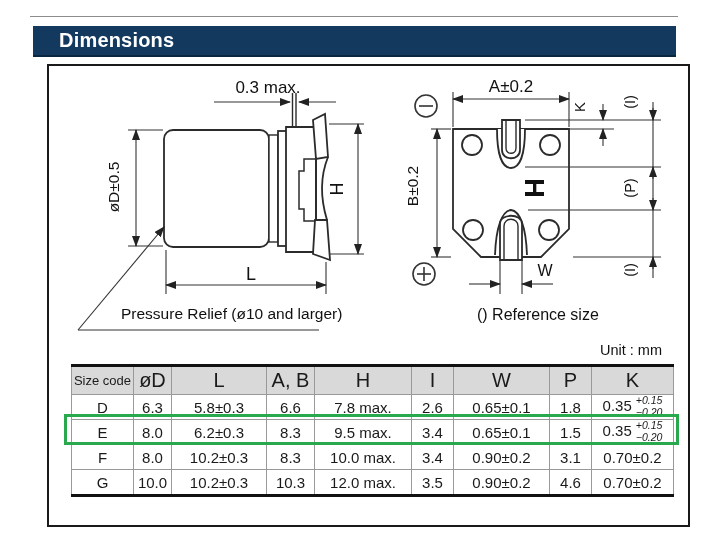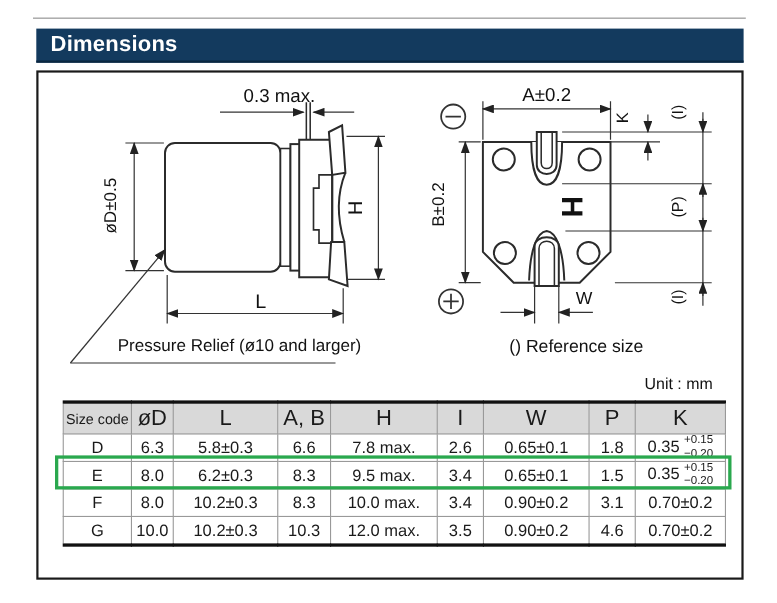--- a/index.html
+++ b/index.html
@@ -8,42 +8,43 @@
     font-family:"Liberation Sans","DejaVu Sans",sans-serif;color:#1a1a1a;overflow:hidden;
   }
   .top-rule{position:absolute;left:30px;top:16px;width:648px;height:1px;background:#8c8c8c;}
   .title-bar{
     position:absolute;left:33px;top:26px;width:643px;height:31px;background:#133a5e;
     border-bottom:2px solid #0a2740;box-sizing:border-box;
   }
   .title-bar span{
     display:block;color:#ffffff;font-size:20px;font-weight:bold;line-height:29px;padding-left:13px;
     letter-spacing:0.2px;
+    margin-left:13px;
   }
   .content-box{
-    position:absolute;left:33px;top:64px;width:643px;height:463px;
+    position:absolute;left:47px;top:64px;width:643px;height:463px;
     border:2px solid #1a1a1a;box-sizing:border-box;background:#fff;padding-left:45px;
   }
   .drawing{position:absolute;left:0;top:0;}
   svg text{font-family:"Liberation Sans","DejaVu Sans",sans-serif;fill:#111;}
   .unit-note{position:absolute;top:276px;right:26px;font-size:14.5px;color:#111;margin-left:36px;}
   table.dim{
     position:absolute;left:22px;top:298px;width:602px;border-collapse:collapse;table-layout:fixed;
     border-top:3px solid #111;border-bottom:3px solid #111;
   }
   table.dim th,table.dim td{
     border:1px solid #999;text-align:center;vertical-align:middle;
     font-size:15px;padding:0;background:#fff;margin-left:44px;
   }
   table.dim th{background:#d9d9d9;font-weight:normal;height:27px;font-size:20px;}
   table.dim th.small{font-size:13px;}
   table.dim td{height:24px;}
   .ktol{
     display:inline-flex;flex-direction:column;align-items:flex-start;vertical-align:middle;
-    font-size:10.5px;line-height:1.1;margin-left:4px;text-align:left;
+    font-size:10.5px;line-height:1.1;margin-left:4px;text-align:left;font-style:italic;
   }
   .highlight-box{
     position:absolute;left:15px;top:348px;width:615px;height:31px;
     border:3px solid #2aa84e;box-sizing:border-box;pointer-events:none;
   }
 </style>
 </head>
 <body>
 
 <div class="top-rule"></div>

